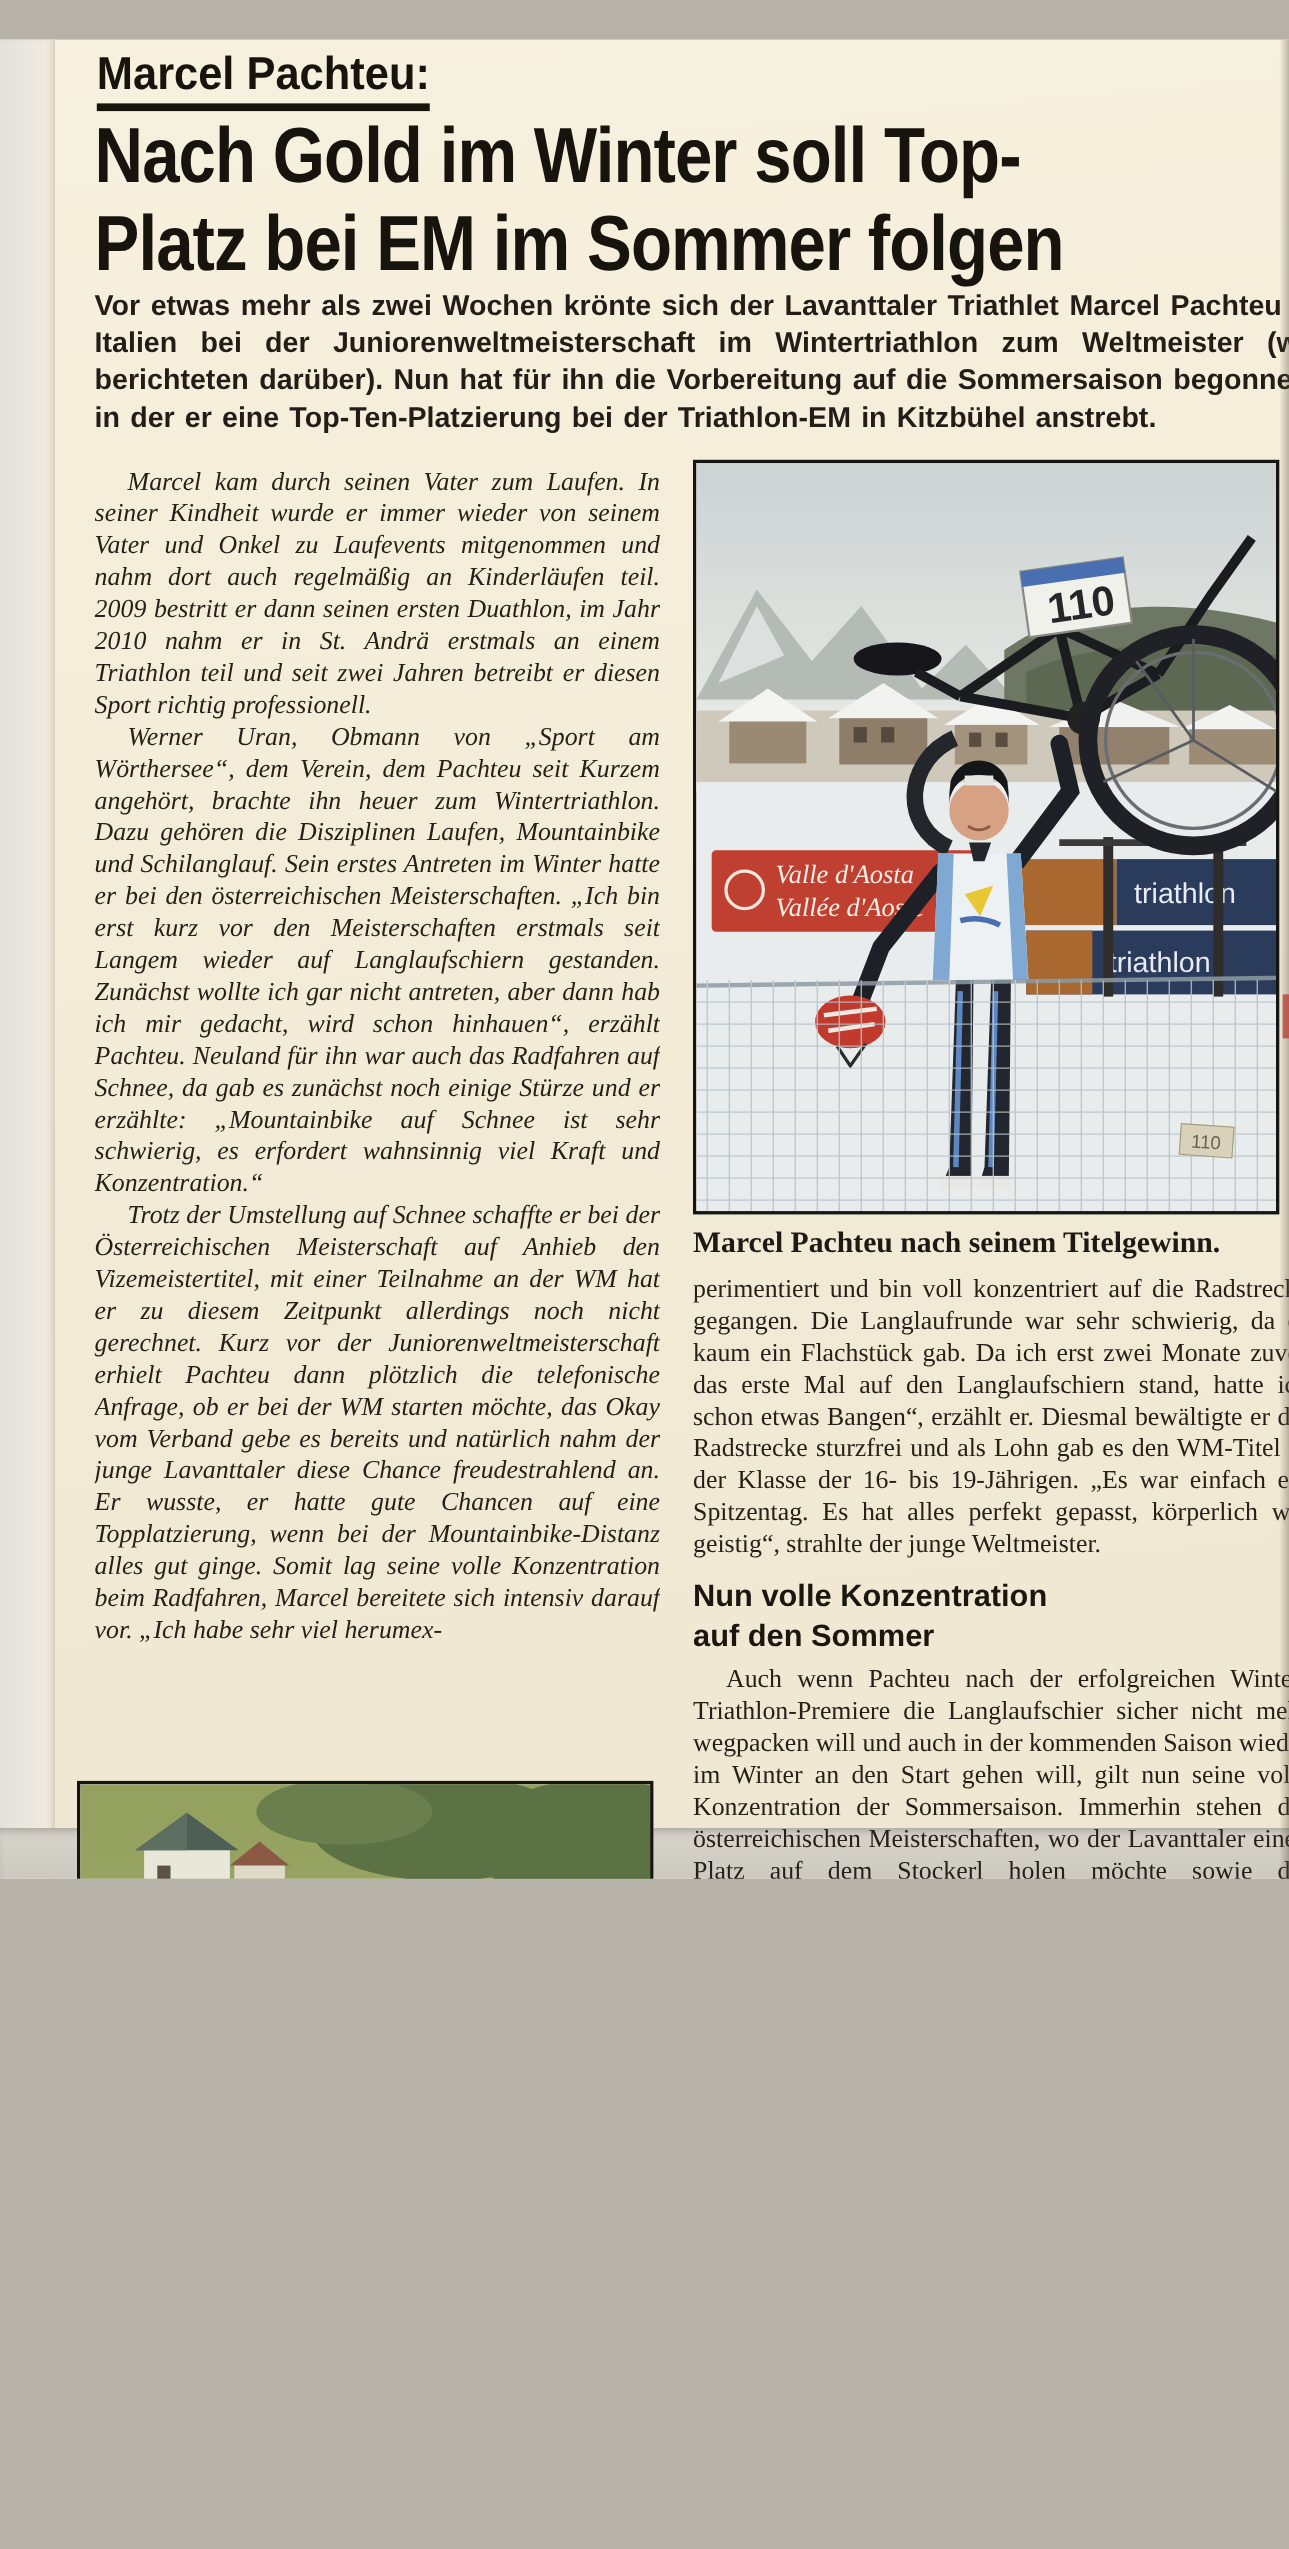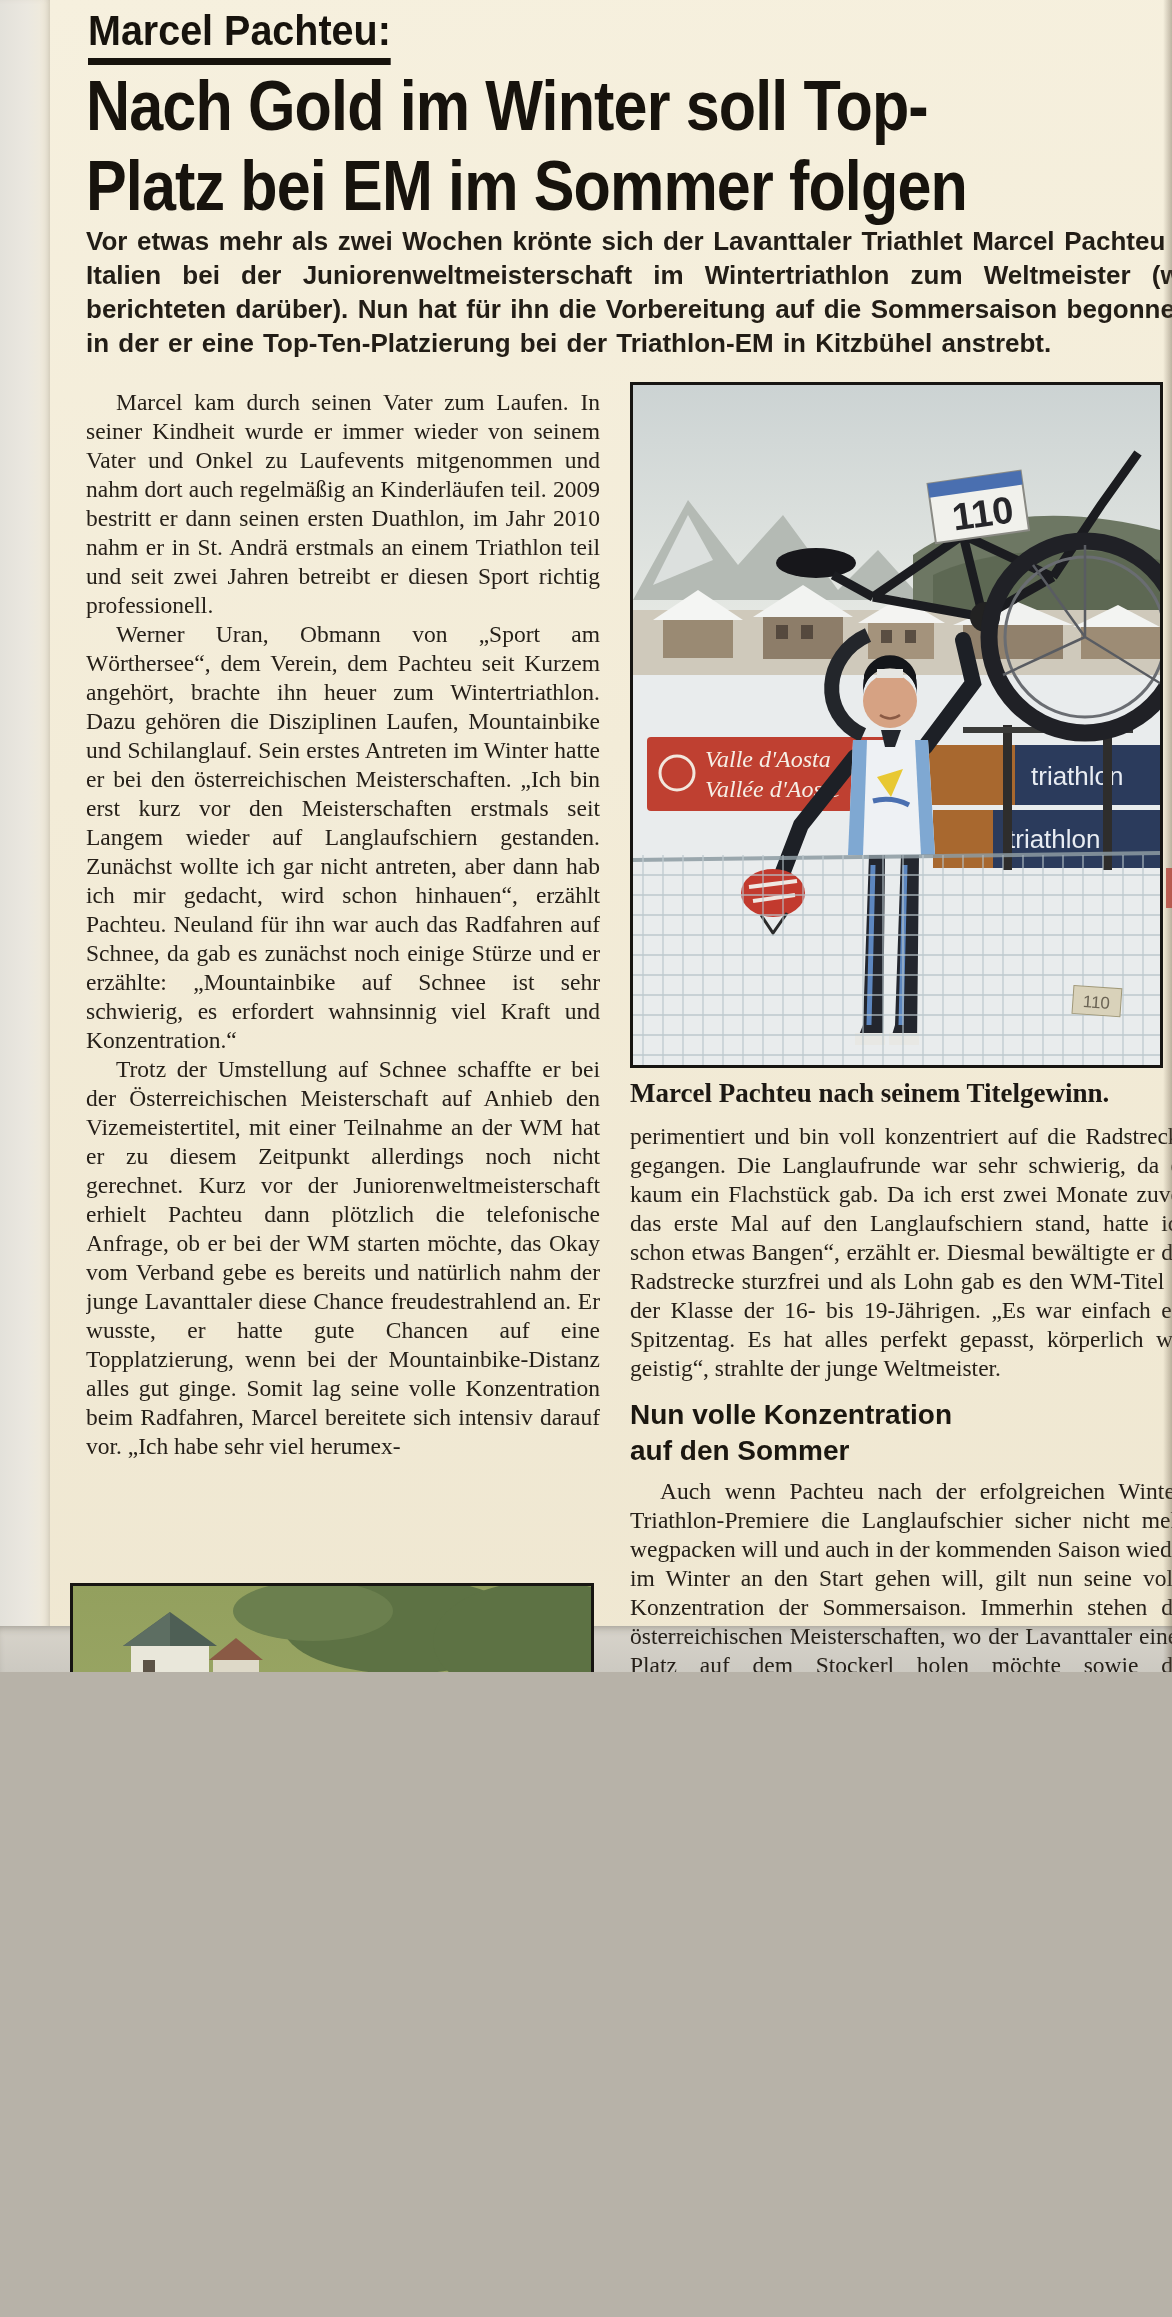--- a/index.html
+++ b/index.html
@@ -1,18 +1,18 @@
 <!DOCTYPE html>
 <html><head>
 <meta charset="utf-8">
 <style>
   html,body{margin:0;padding:0;}
   body{width:1172px;height:2317px;overflow:hidden;background:#b7b2a8;font-family:"Liberation Serif",serif;}
   .page{position:relative;width:1172px;height:1672px;overflow:hidden;
-        background:linear-gradient(175deg,#f6f0de 0%,#f3ecd8 45%,#efe7d1 100%);}
+        background:linear-gradient(175deg,#f6f0de 0%,#f3ecd8 45%,#efe7d1 100%);margin-top:36px;}
   
   .scan-left{position:absolute;left:0;top:0;width:50px;height:100%;
         background:linear-gradient(90deg,#e3e1da 0%,#ebe8e0 55%,#f1ebda 100%);
         box-shadow:inset -6px 0 8px -6px rgba(120,110,95,.45);}
   .scan-bottom{position:absolute;left:0;bottom:0;width:100%;height:46px;
         background:linear-gradient(#d8d4cb,#ccc9c1);box-shadow:inset 0 6px 9px -5px rgba(90,85,75,.5);}
   .scan-right{position:absolute;right:0;top:0;width:9px;height:100%;
         background:linear-gradient(90deg,rgba(0,0,0,0),rgba(95,82,66,.38));}
   .scan-red-sliver{position:absolute;right:0;top:868px;width:6px;height:40px;background:#b5443a;opacity:.8;}
   
@@ -23,21 +23,21 @@
   .headline{position:absolute;left:86px;top:66px;color:#17130d;
         font:700 71px/80px "Liberation Sans",sans-serif;letter-spacing:-1px;
         transform:scaleX(.86);transform-origin:left top;white-space:nowrap;}
   .lead{position:absolute;left:86px;top:224px;width:1112px;color:#221d16;
         font:700 26px/34px "Liberation Sans",sans-serif;word-spacing:2px;
         text-align:justify;}
   
   .col{position:absolute;color:#262019;font:23.5px/29px "Liberation Serif",serif;text-align:justify;}
   .col p{margin:0;text-indent:30px;}
   .col p.noindent{text-indent:0;}
-  .col-left{left:86px;top:388px;width:514px;max-height:1192px;overflow:hidden;}
+  .col-left{left:86px;top:388px;width:514px;max-height:1192px;overflow:hidden;font-style:italic;}
   .col-right{left:630px;top:382px;width:560px;}
   .photo-frame{border:3px solid #171512;background:#dfe2df;line-height:0;}
   .photo1{width:527px;height:680px;}
   .caption{font:700 27px/34px "Liberation Serif",serif;color:#1d1914;text-align:left;margin:8px 0 12px;}
   .subhead{font:700 28px/36px "Liberation Sans",sans-serif;color:#1b1710;text-align:left;
         margin:14px 0 8px;}
   .subhead span{display:block;}
   .photo2-wrap{position:absolute;left:70px;top:1583px;}
   .photo2{width:518px;height:652px;}
   

